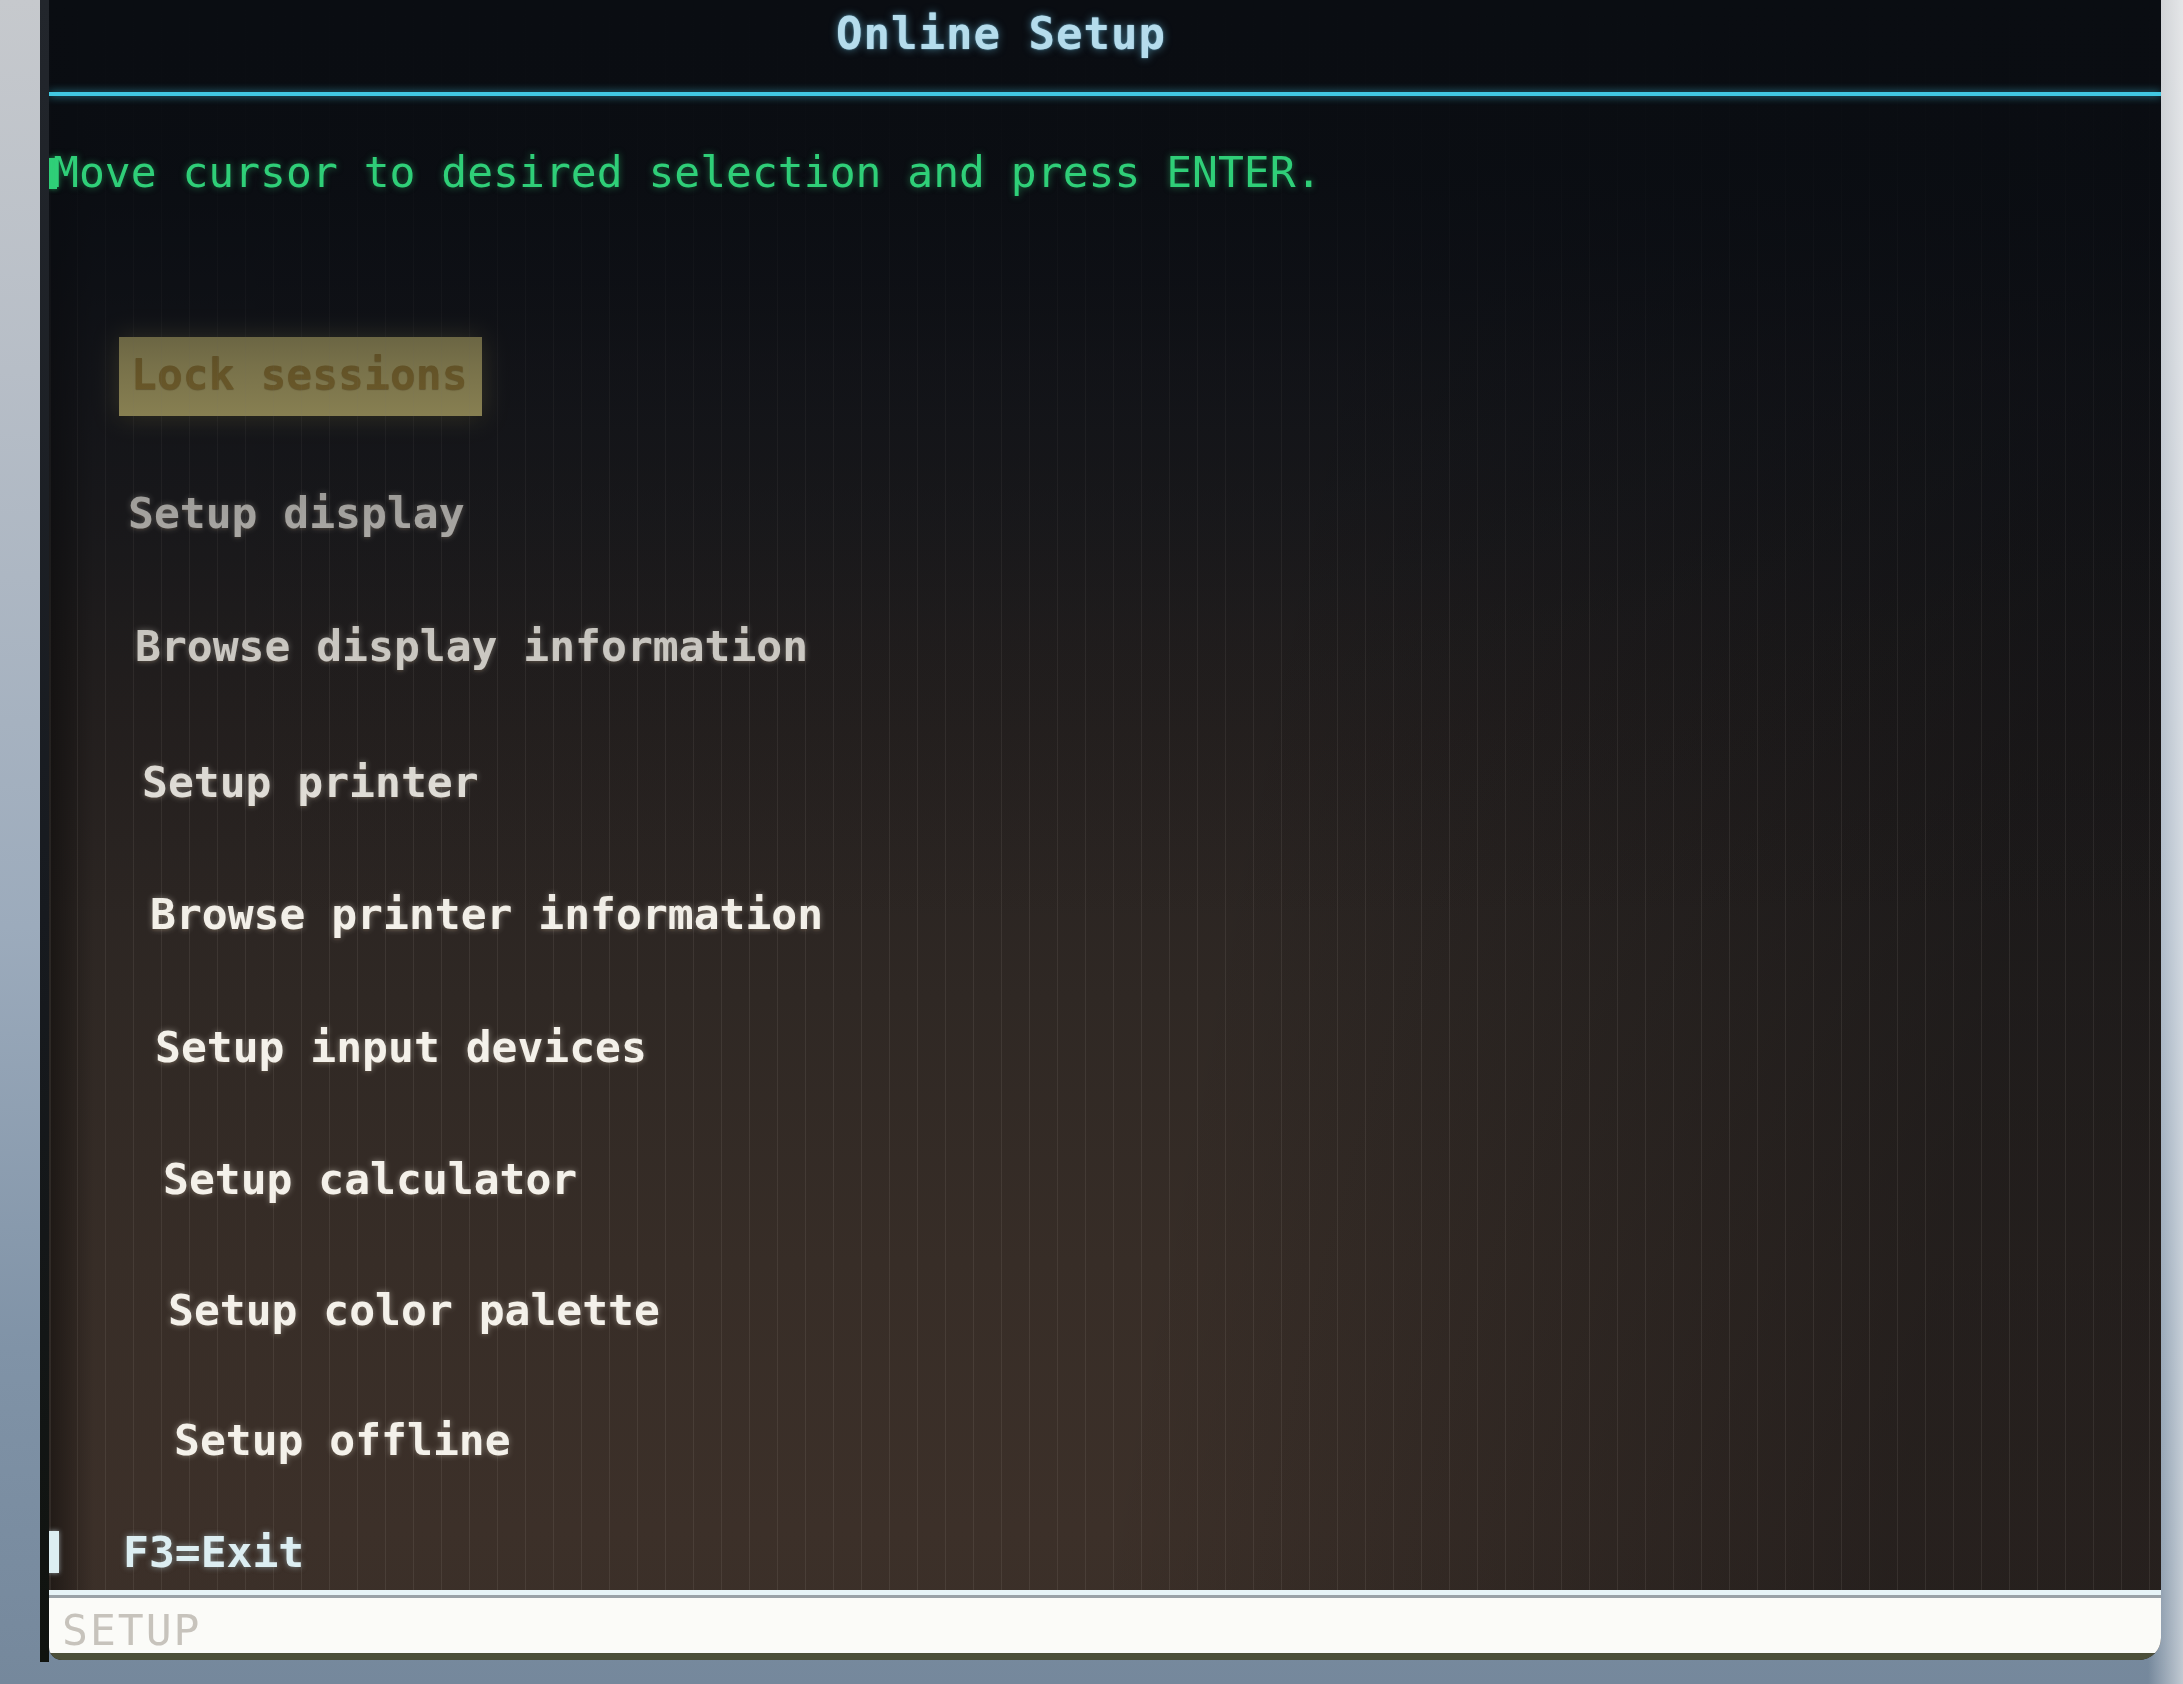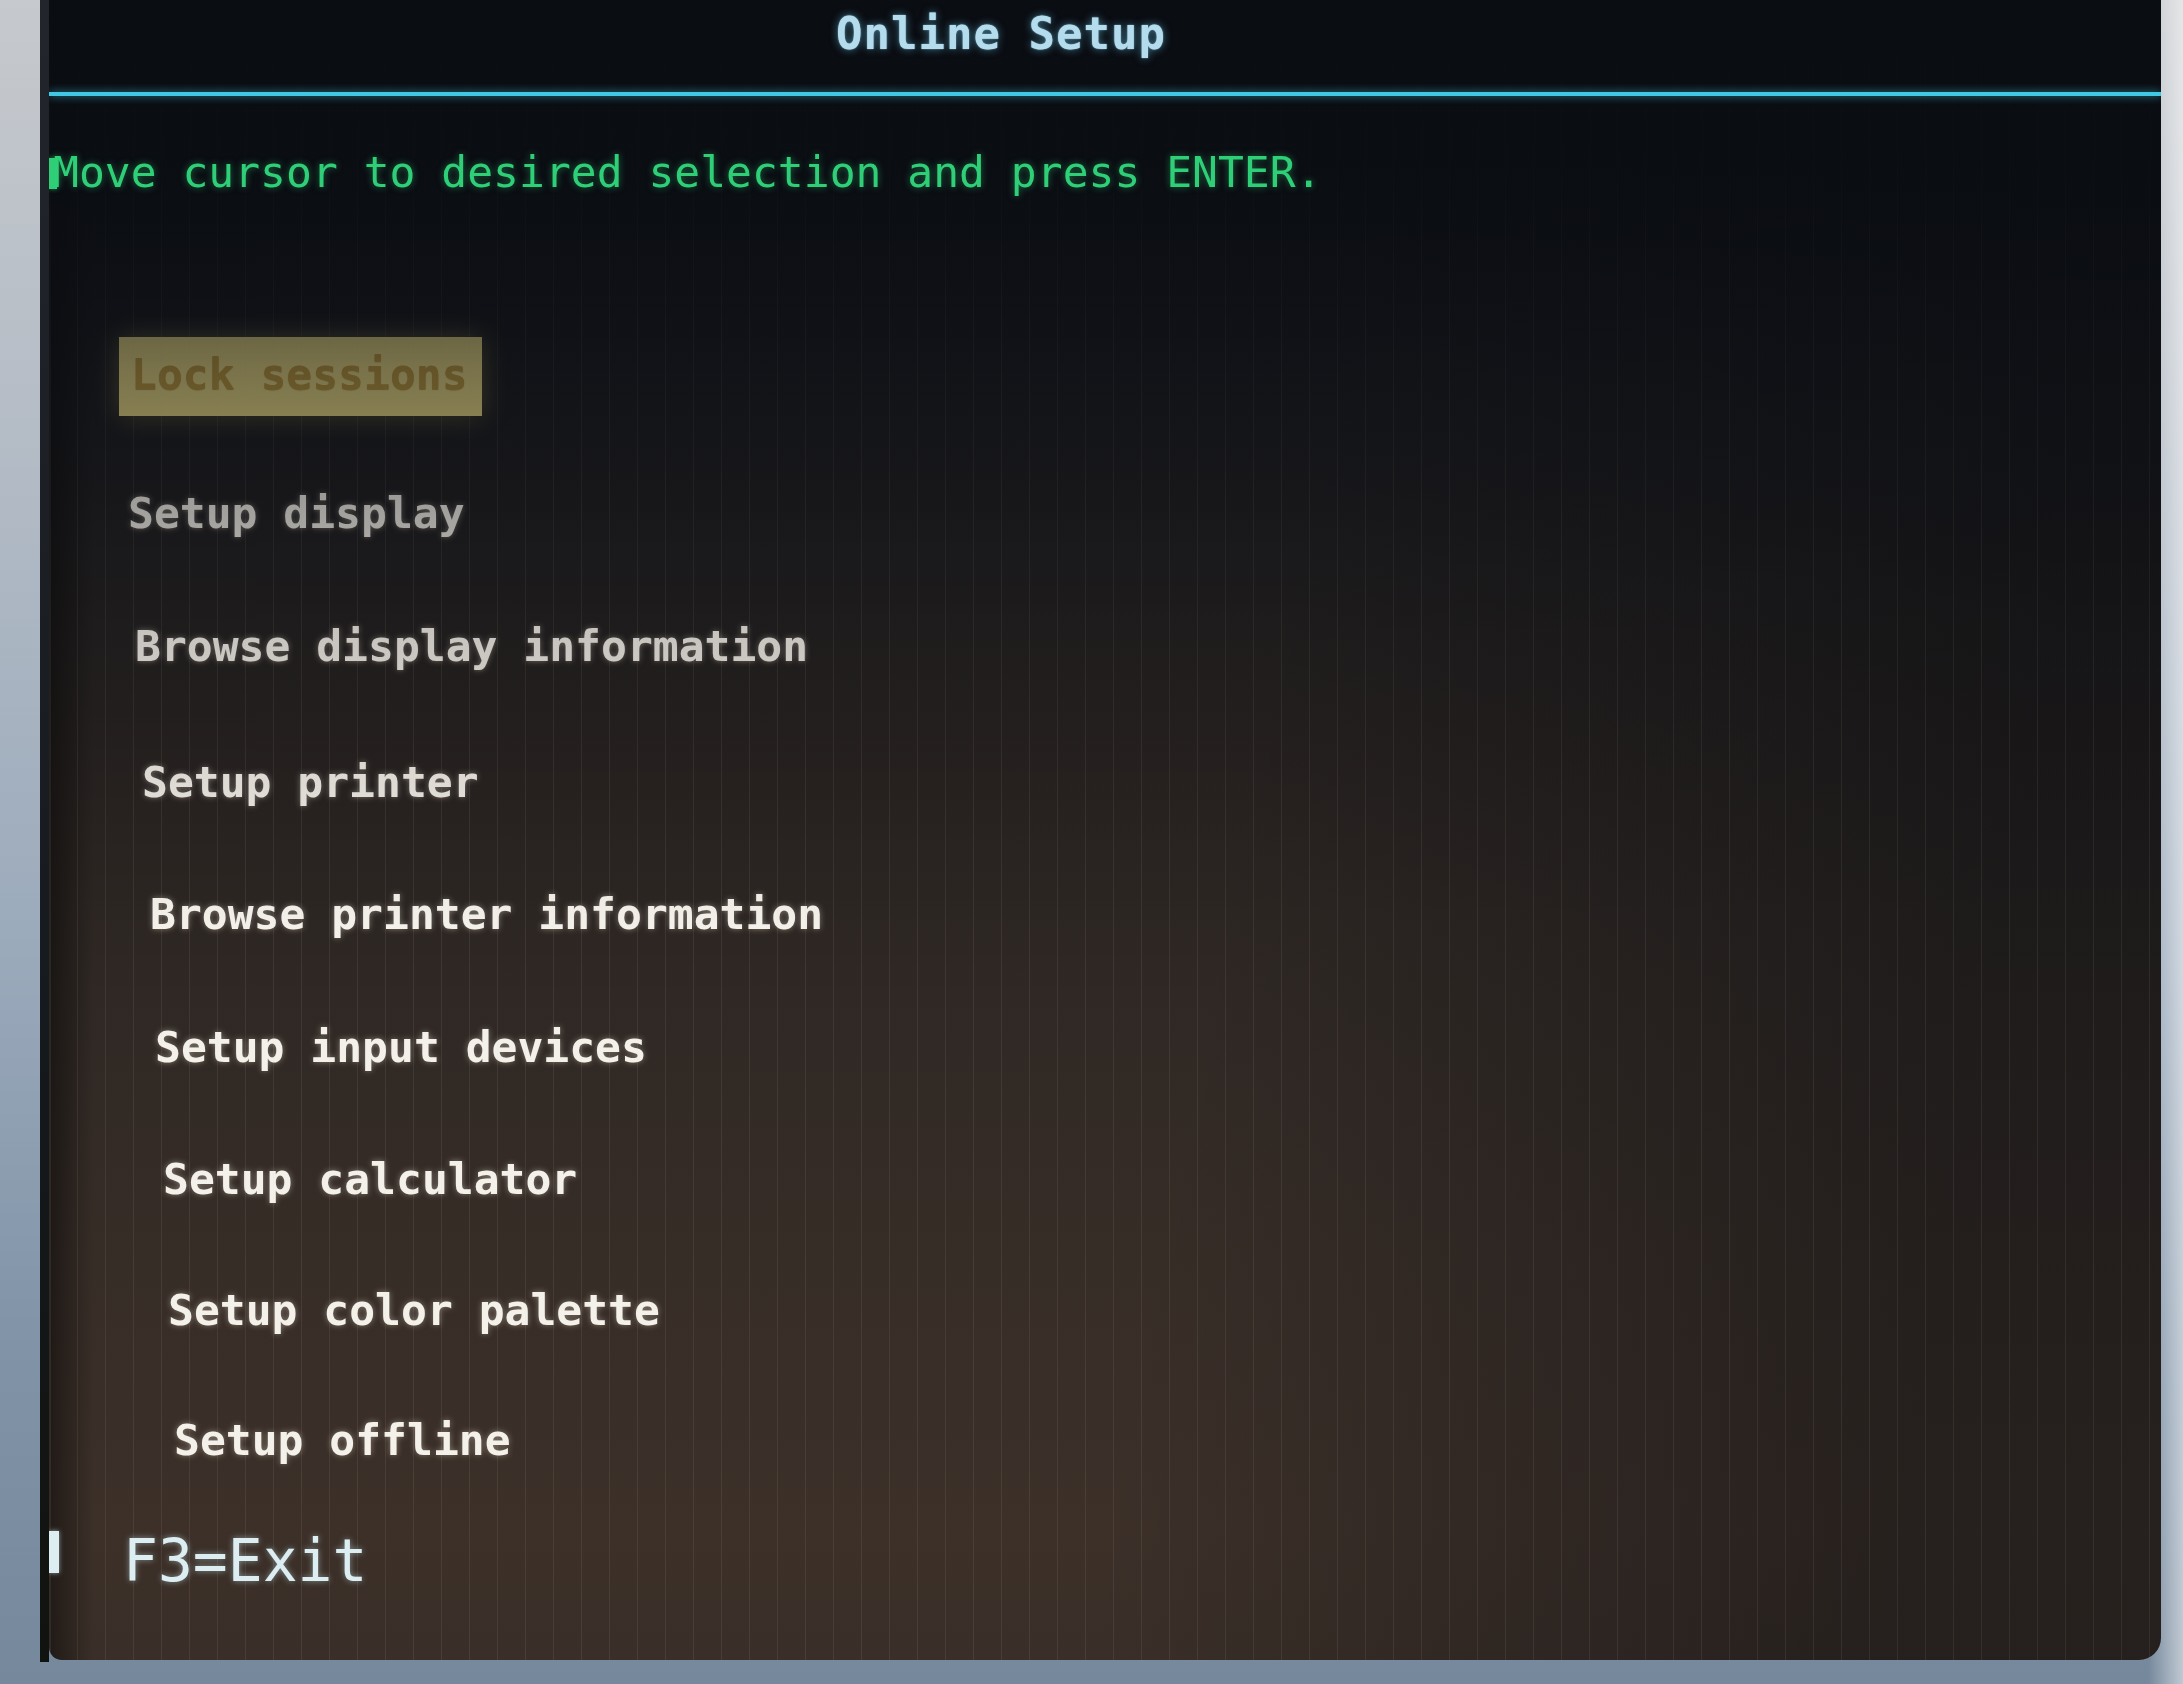--- a/index.html
+++ b/index.html
@@ -88,21 +88,21 @@
   .menu-item:nth-of-type(3) { top:621px; left:86px; }
   .menu-item:nth-of-type(4) { top:757px; left:93px; }
   .menu-item:nth-of-type(5) { top:889px; left:101px; }
   .menu-item:nth-of-type(6) { top:1022px; left:106px; }
   .menu-item:nth-of-type(7) { top:1154px; left:114px; }
   .menu-item:nth-of-type(8) { top:1285px; left:119px; }
   .menu-item:nth-of-type(9) { top:1415px; left:125px; }
 
   .fkey-row {
     position:absolute; top:1527px; left:74px;
-    font-size:58px; font-weight:normal;
+    font-size:43px; font-weight:bold;
     color:var(--fkey_white,#dceef2);
     text-shadow:0 0 6.6px rgba(210,240,248,0.5);
     white-space:pre;
     text-align:right;
   }
   .fkey-edge-bar {
     position:absolute; top:1531px; left:0; width:10px; height:42px;
     background:var(--fkey_white,#dceef2);
     box-shadow:0 0 5px rgba(220,240,248,0.6);
   }
@@ -144,16 +144,19 @@
       <div class="menu-item">Browse printer information</div>
       <div class="menu-item">Setup input devices</div>
       <div class="menu-item">Setup calculator</div>
       <div class="menu-item">Setup color palette</div>
       <div class="menu-item">Setup offline</div>
     </div>
 
     <div class="fkey-edge-bar"></div>
     <div class="fkey-row">F3=Exit</div>
 
+    <div class="status-bar">
+      <div class="status-text">SETUP</div>
+    </div>
 
   </div>
 </div>
 
 
 </body></html>

